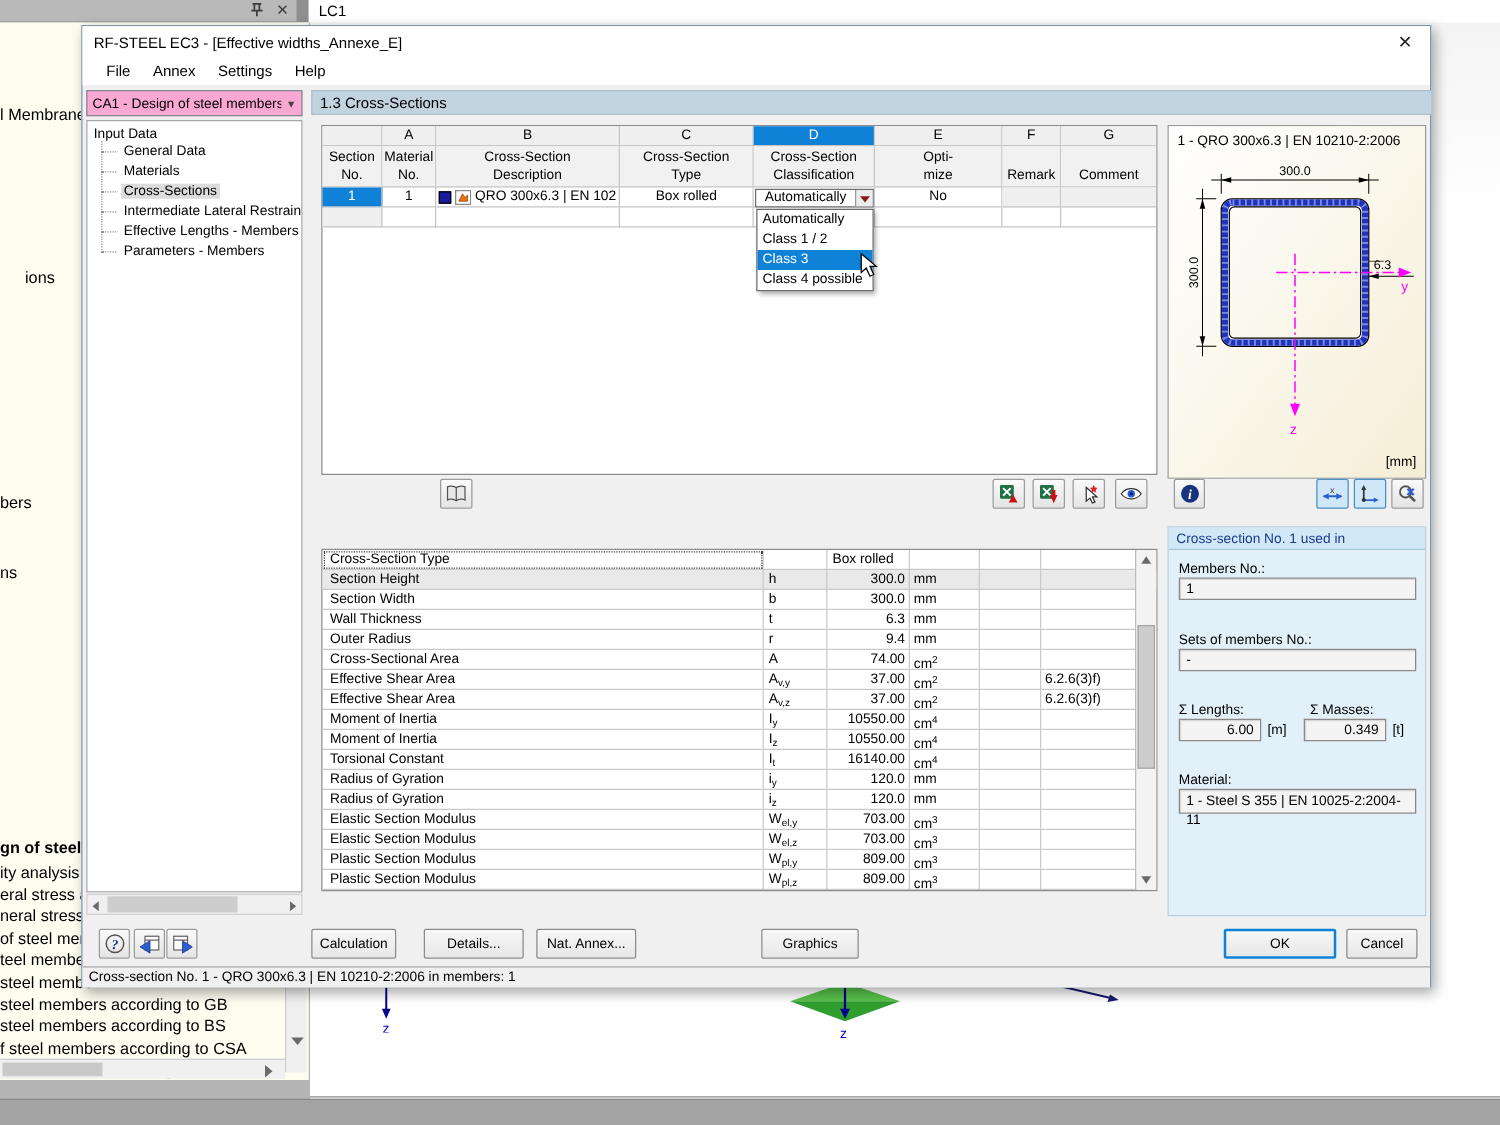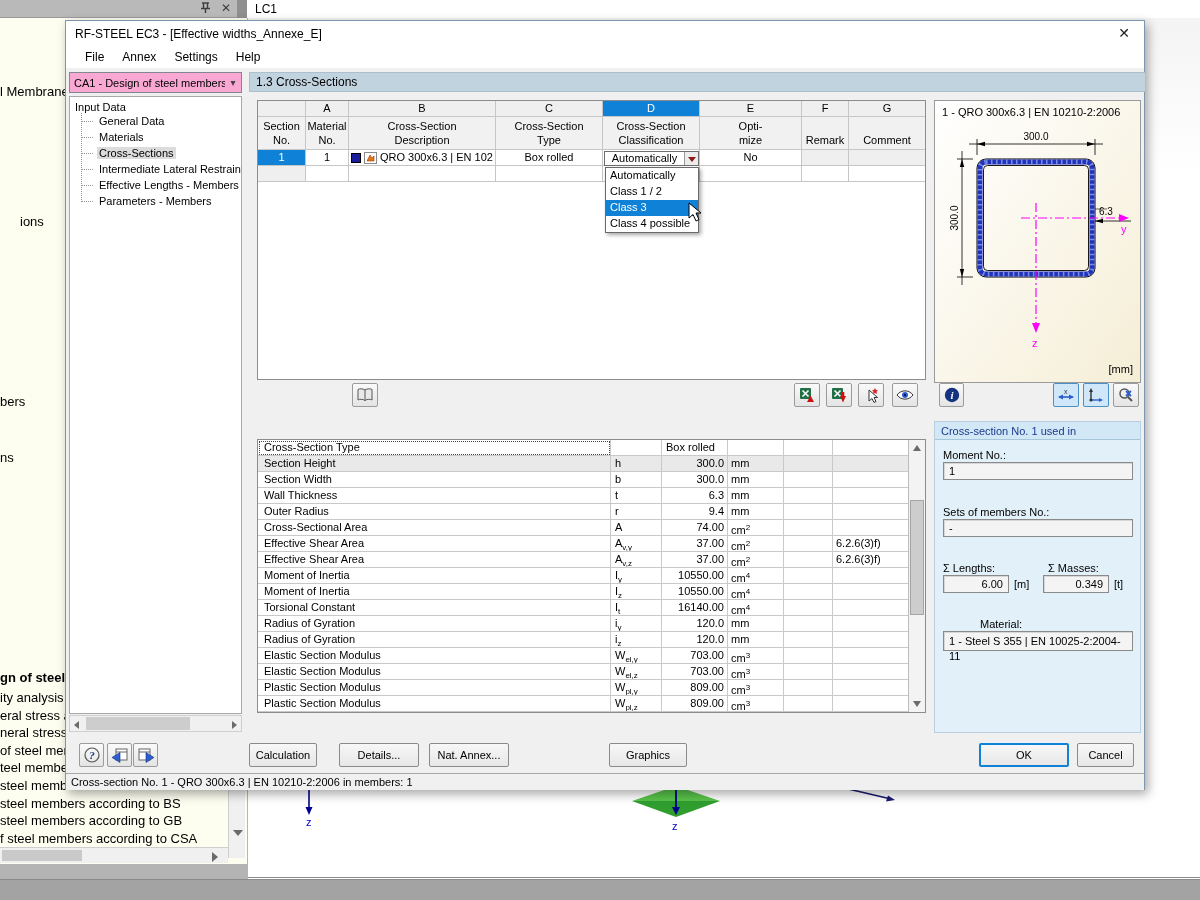--- a/index.html
+++ b/index.html
@@ -159,22 +159,22 @@
         <div class="bg-frag" style="top: 432px;">ns</div>
       </div>
     <div id="bg-list-title">gn of steel m</div>
     <div id="bg-lines">
         <div>ity analysis</div>
         <div>eral stress ana</div>
         <div>neral stress ar</div>
         <div>of steel memb</div>
         <div>teel member</div>
         <div>steel membe</div>
+        <div>steel members according to GB</div>
         <div>steel members according to BS</div>
-        <div>steel members according to GB</div>
         <div>f steel members according to CSA</div>
         <div>teel members according to AS</div>
       </div>
   </div>
   <div id="bg-hscroll" class="abs">
       <div class="thumb"></div>
       <div class="arr"></div>
     </div>
   <div id="bg-vscroll" class="abs">
       <div class="arr"></div>
@@ -585,31 +585,31 @@
     <div class="tool-btn" style="left:1047px; top:362px;">
       <svg width="16" height="16" viewBox="0 0 16 16">
           <circle cx="6.5" cy="6.5" r="4.5" fill="none" stroke="#555" stroke-width="1.5"></circle>
           <line x1="10" y1="10" x2="14" y2="14" stroke="#555" stroke-width="2"></line>
           <path d="M8 4 L13 9 M13 4 L8 9" stroke="#2b5fd0" stroke-width="1.8"></path>
         </svg>
     </div>
 
     <div id="usage-panel" class="abs">
       <div id="usage-header">Cross-section No. 1 used in</div>
-      <div class="u-label" style="top:27px;">Moment No.:</div>
+      <div class="u-label" style="top:27px;">Members No.:</div>
       <div class="u-field" style="top:40px; left:8px; width:190px;">1</div>
       <div class="u-label" style="top:84px;">Sets of members No.:</div>
       <div class="u-field" style="top:97px; left:8px; width:190px;">-</div>
       <div class="u-label" style="top:140px;">Σ Lengths:</div>
       <div class="u-label" style="top:140px; left:113px;">Σ Masses:</div>
       <div class="u-field u-right" style="top:153px; left:8px; width:66px;">6.00</div>
       <div class="u-label" style="top:156px; left:79px;">[m]</div>
       <div class="u-field u-right" style="top:153px; left:108px; width:66px;">0.349</div>
       <div class="u-label" style="top:156px; left:179px;">[t]</div>
-      <div class="u-label" style="top:196px;margin-left:37px;">Material:</div>
+      <div class="u-label" style="top:196px;">Material:</div>
       <div class="u-field" style="top:209px; left:8px; width:190px; height:20px; line-height:15px;">1 - Steel S 355 | EN 10025-2:2004-11</div>
     </div>
 
     <div class="ico-btn" style="left:13px;">
       <svg width="16" height="16" viewBox="0 0 16 16">
           <circle cx="8" cy="8" r="7" fill="none" stroke="#555" stroke-width="1.2"></circle>
           <text x="8" y="12" font-size="11" text-anchor="middle" fill="#16337f" font-family="Liberation Serif, serif" font-weight="bold" font-style="italic">?</text>
         </svg>
     </div>
     <div class="ico-btn" style="left:41px;">

